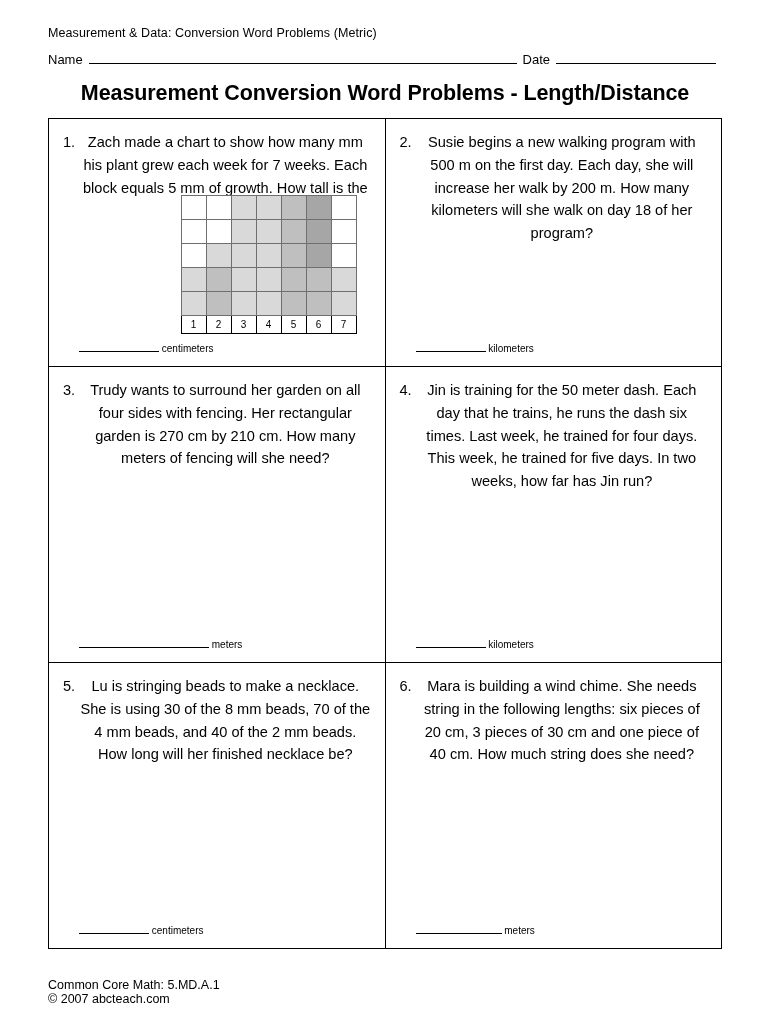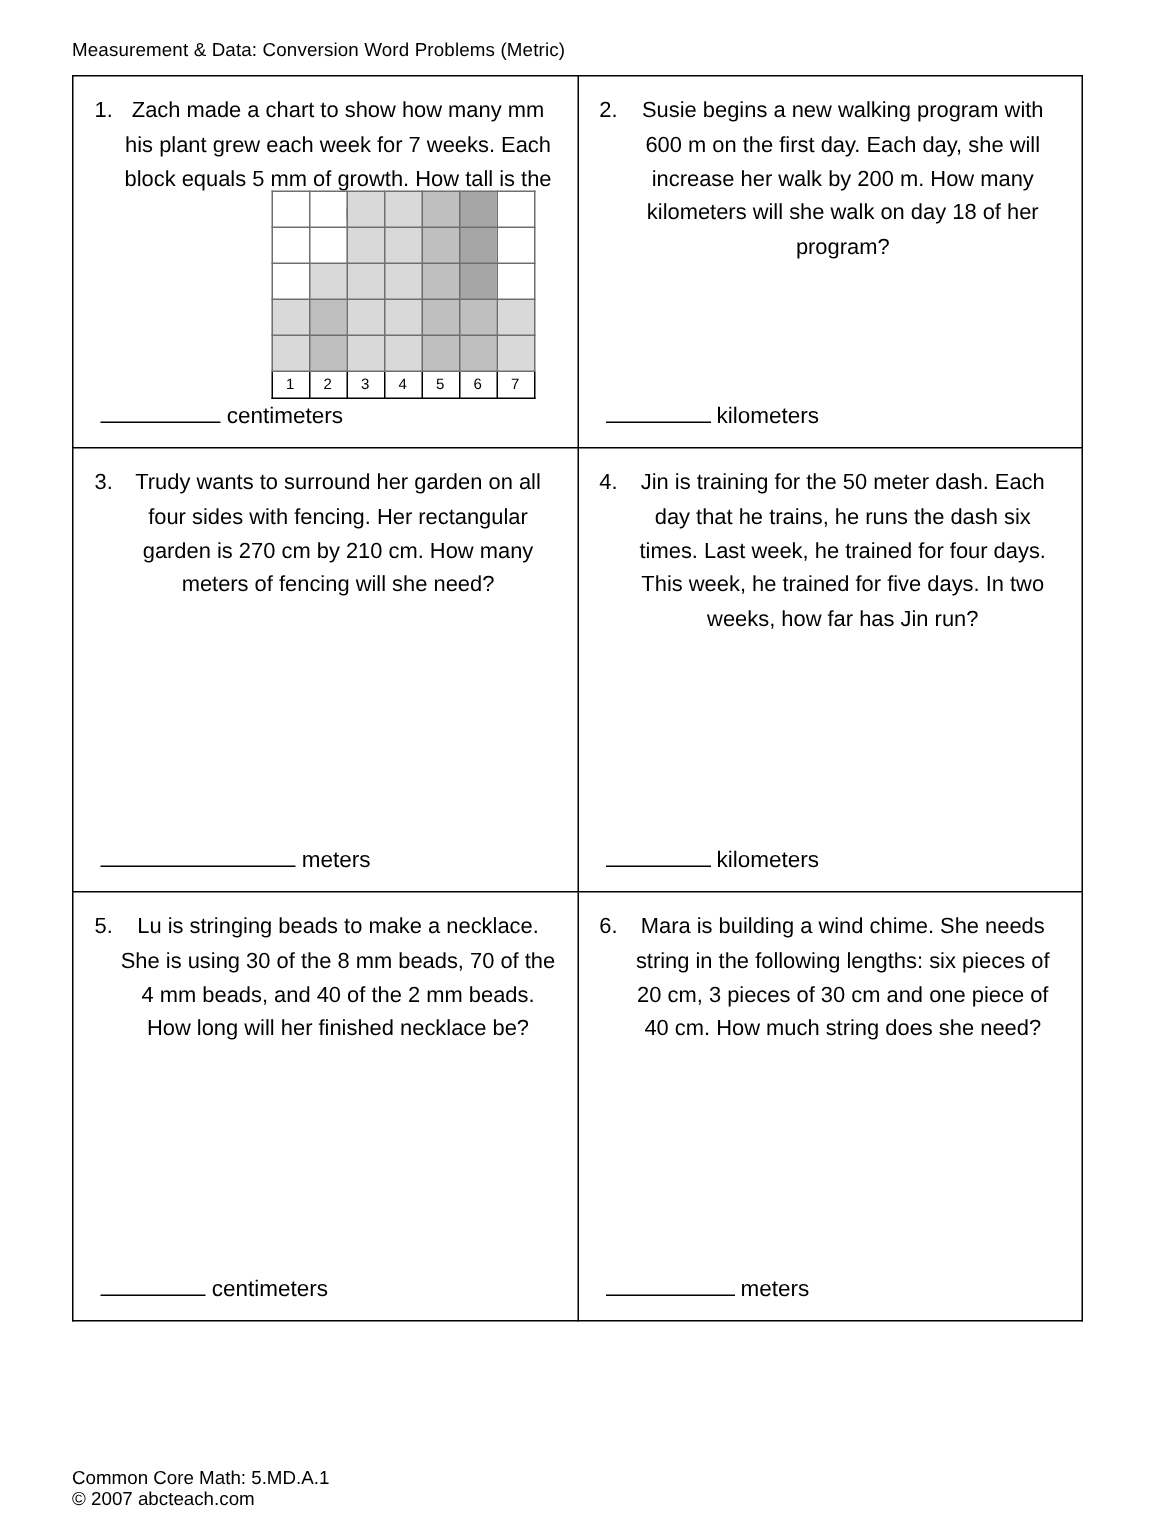--- a/index.html
+++ b/index.html
@@ -80,23 +80,23 @@
   .q .txt {
     flex: 1 1 auto;
     text-align: center;
   }
   .cellinner {
     position: relative;
     height: 100%;
   }
   .answer {
     position: absolute;
-    left: 4px;
+    left: 16px;
     bottom: 2px;
-    font-size: 15px;
+    font-size: 10px;
     white-space: nowrap;
     text-align: right;
   }
   .answer .blank {
     display: inline-block;
     border-bottom: 1px solid #000;
     height: 13px;
     vertical-align: baseline;
   }
   .blank.w70 { width: 70px; }
@@ -144,21 +144,28 @@
     flex-direction: column;
   }
 </style>
 </head>
 <body>
 
 <div class="page">
 
   <div class="topic">Measurement &amp; Data: Conversion Word Problems (Metric)</div>
 
-
+  <div class="namerow">
+    <span class="lbl">Name</span>
+    <span class="rule"></span>
+    <span class="lbl">Date</span>
+    <span class="rule short"></span>
+  </div>
+
+  <h1 class="title">Measurement Conversion Word Problems - Length/Distance</h1>
 
   <table class="grid">
     <tbody>
         <tr class="row1">
       <td class="cell">
         <div class="cellinner">
           <div class="q">
             <span class="num">1.</span>
             <span class="txt">Zach made a chart to show how many mm his plant grew each week for 7 weeks. Each block equals 5 mm of growth.  How tall is the plant?</span>
           </div>
@@ -228,21 +235,21 @@
             <span class="blank w80"></span>
             <span>centimeters</span>
           </div>
         </div>
       </td>
 
       <td class="cell">
         <div class="cellinner">
           <div class="q">
             <span class="num">2.</span>
-            <span class="txt">Susie begins a new walking program with 600 m on the first day. Each day, she will increase her walk by 200 m. How many kilometers will she walk on day 18 of her program?</span>
+            <span class="txt">Susie begins a new walking program with 500 m on the first day. Each day, she will increase her walk by 200 m. How many kilometers will she walk on day 18 of her program?</span>
           </div>
           <div class="answer">
             <span class="blank w70"></span>
             <span>kilometers</span>
           </div>
         </div>
       </td>
     </tr>
 
     <tr class="row2">

